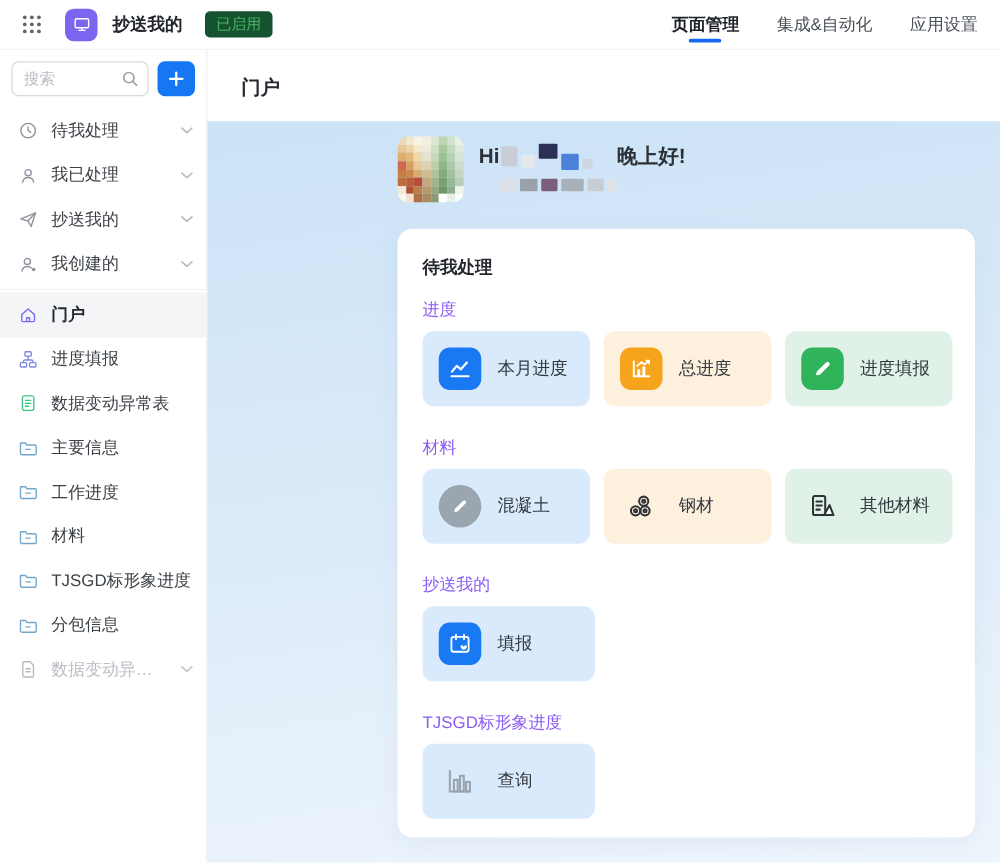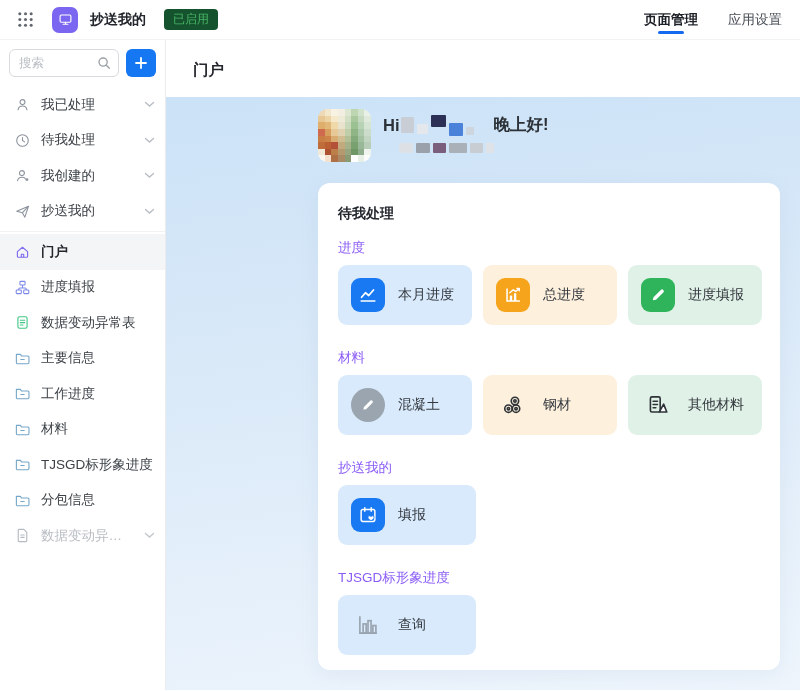--- a/index.html
+++ b/index.html
@@ -100,20 +100,21 @@
   <div class="applogo">
     <svg width="15" height="15" viewBox="0 0 20 20" fill="none" stroke="#fff" stroke-width="1.5">
       <rect x="2.8" y="4" width="14.4" height="9.6" rx="1.6"></rect>
       <path d="M10 13.6v2.4M6.8 16.4h6.4" stroke-linecap="round"></path>
     </svg>
   </div>
   <span class="apptitle">抄送我的</span>
   <span class="badge">已启用</span>
   <div class="tabs">
     <div class="tab active">页面管理</div>
+    <div class="tab">集成&amp;自动化</div>
     <div class="tab">应用设置</div>
   </div>
 </div>
 
 <div class="layout">
 
   <div class="sidebar">
     <div class="searchrow">
       <div class="searchbox">
         <input placeholder="搜索" style="">
@@ -126,63 +127,63 @@
         <svg width="14" height="14" viewBox="0 0 14 14" fill="none" stroke="#fff" stroke-width="1.8" stroke-linecap="round">
           <path d="M7 2v10M2 7h10"></path>
         </svg>
       </button>
     </div>
 
     <div class="nav">
 
       <div class="nav-item">
         <span class="ic">
+          <svg width="17" height="17" viewBox="0 0 20 20" fill="none" stroke="#8d949e" stroke-width="1.3">
+            <circle cx="10" cy="10" r="6.8"></circle>
+              <path d="M10 6.6V10l2.4 1.6" stroke-linecap="round"></path>
+            </svg>
+          </span>
+        <span class="lbl">待我处理</span>
+        <svg width="11" height="7" viewBox="0 0 11 7" fill="none" stroke="#b9bec5" stroke-width="1.4" stroke-linecap="round">
+            <path d="M1.5 1.5l4 3.6 4-3.6"></path>
+          </svg>
+      </div>
+      <div class="nav-item">
+        <span class="ic">
           <svg width="17" height="17" viewBox="0 0 20 20" fill="none" stroke="#8d949e" stroke-width="1.3" stroke-linecap="round">
             <circle cx="10" cy="7.2" r="2.9"></circle>
               <path d="M4.8 16.2c.6-3 2.7-4.4 5.2-4.4s4.6 1.4 5.2 4.4"></path>
             </svg>
           </span>
         <span class="lbl">我已处理</span>
         <svg width="11" height="7" viewBox="0 0 11 7" fill="none" stroke="#b9bec5" stroke-width="1.4" stroke-linecap="round">
             <path d="M1.5 1.5l4 3.6 4-3.6"></path>
           </svg>
       </div>
       <div class="nav-item">
         <span class="ic">
-          <svg width="17" height="17" viewBox="0 0 20 20" fill="none" stroke="#8d949e" stroke-width="1.3">
-            <circle cx="10" cy="10" r="6.8"></circle>
-              <path d="M10 6.6V10l2.4 1.6" stroke-linecap="round"></path>
-            </svg>
-          </span>
-        <span class="lbl">待我处理</span>
+          <svg width="17" height="17" viewBox="0 0 20 20" fill="none" stroke="#8d949e" stroke-width="1.3" stroke-linejoin="round">
+            <path d="M3.2 9.6L17 3.8l-4.2 12.9-3-5.2z"></path>
+              <path d="M9.8 11.5L17 3.8"></path>
+            </svg>
+          </span>
+        <span class="lbl">抄送我的</span>
         <svg width="11" height="7" viewBox="0 0 11 7" fill="none" stroke="#b9bec5" stroke-width="1.4" stroke-linecap="round">
             <path d="M1.5 1.5l4 3.6 4-3.6"></path>
           </svg>
       </div>
       <div class="nav-item">
         <span class="ic">
           <svg width="17" height="17" viewBox="0 0 20 20" fill="none" stroke="#8d949e" stroke-width="1.3" stroke-linecap="round">
             <circle cx="9.3" cy="7.2" r="2.9"></circle>
               <path d="M4.2 16.2c.5-2.8 2.5-4.2 5.1-4.2 1.6 0 3 .5 3.9 1.5"></path>
             <circle cx="15.2" cy="14.8" r="1.7" fill="#8d949e" stroke="none"></circle>
             </svg>
           </span>
         <span class="lbl">我创建的</span>
-        <svg width="11" height="7" viewBox="0 0 11 7" fill="none" stroke="#b9bec5" stroke-width="1.4" stroke-linecap="round">
-            <path d="M1.5 1.5l4 3.6 4-3.6"></path>
-          </svg>
-      </div>
-      <div class="nav-item">
-        <span class="ic">
-          <svg width="17" height="17" viewBox="0 0 20 20" fill="none" stroke="#8d949e" stroke-width="1.3" stroke-linejoin="round">
-            <path d="M3.2 9.6L17 3.8l-4.2 12.9-3-5.2z"></path>
-              <path d="M9.8 11.5L17 3.8"></path>
-            </svg>
-          </span>
-        <span class="lbl">抄送我的</span>
         <svg width="11" height="7" viewBox="0 0 11 7" fill="none" stroke="#b9bec5" stroke-width="1.4" stroke-linecap="round">
             <path d="M1.5 1.5l4 3.6 4-3.6"></path>
           </svg>
       </div>
 
       <div class="divider"></div>
 
       <div class="nav-item active">
         <span class="ic">
           <svg width="17" height="17" viewBox="0 0 20 20" fill="none" stroke="#7e6cf2" stroke-width="1.35" stroke-linejoin="round">

